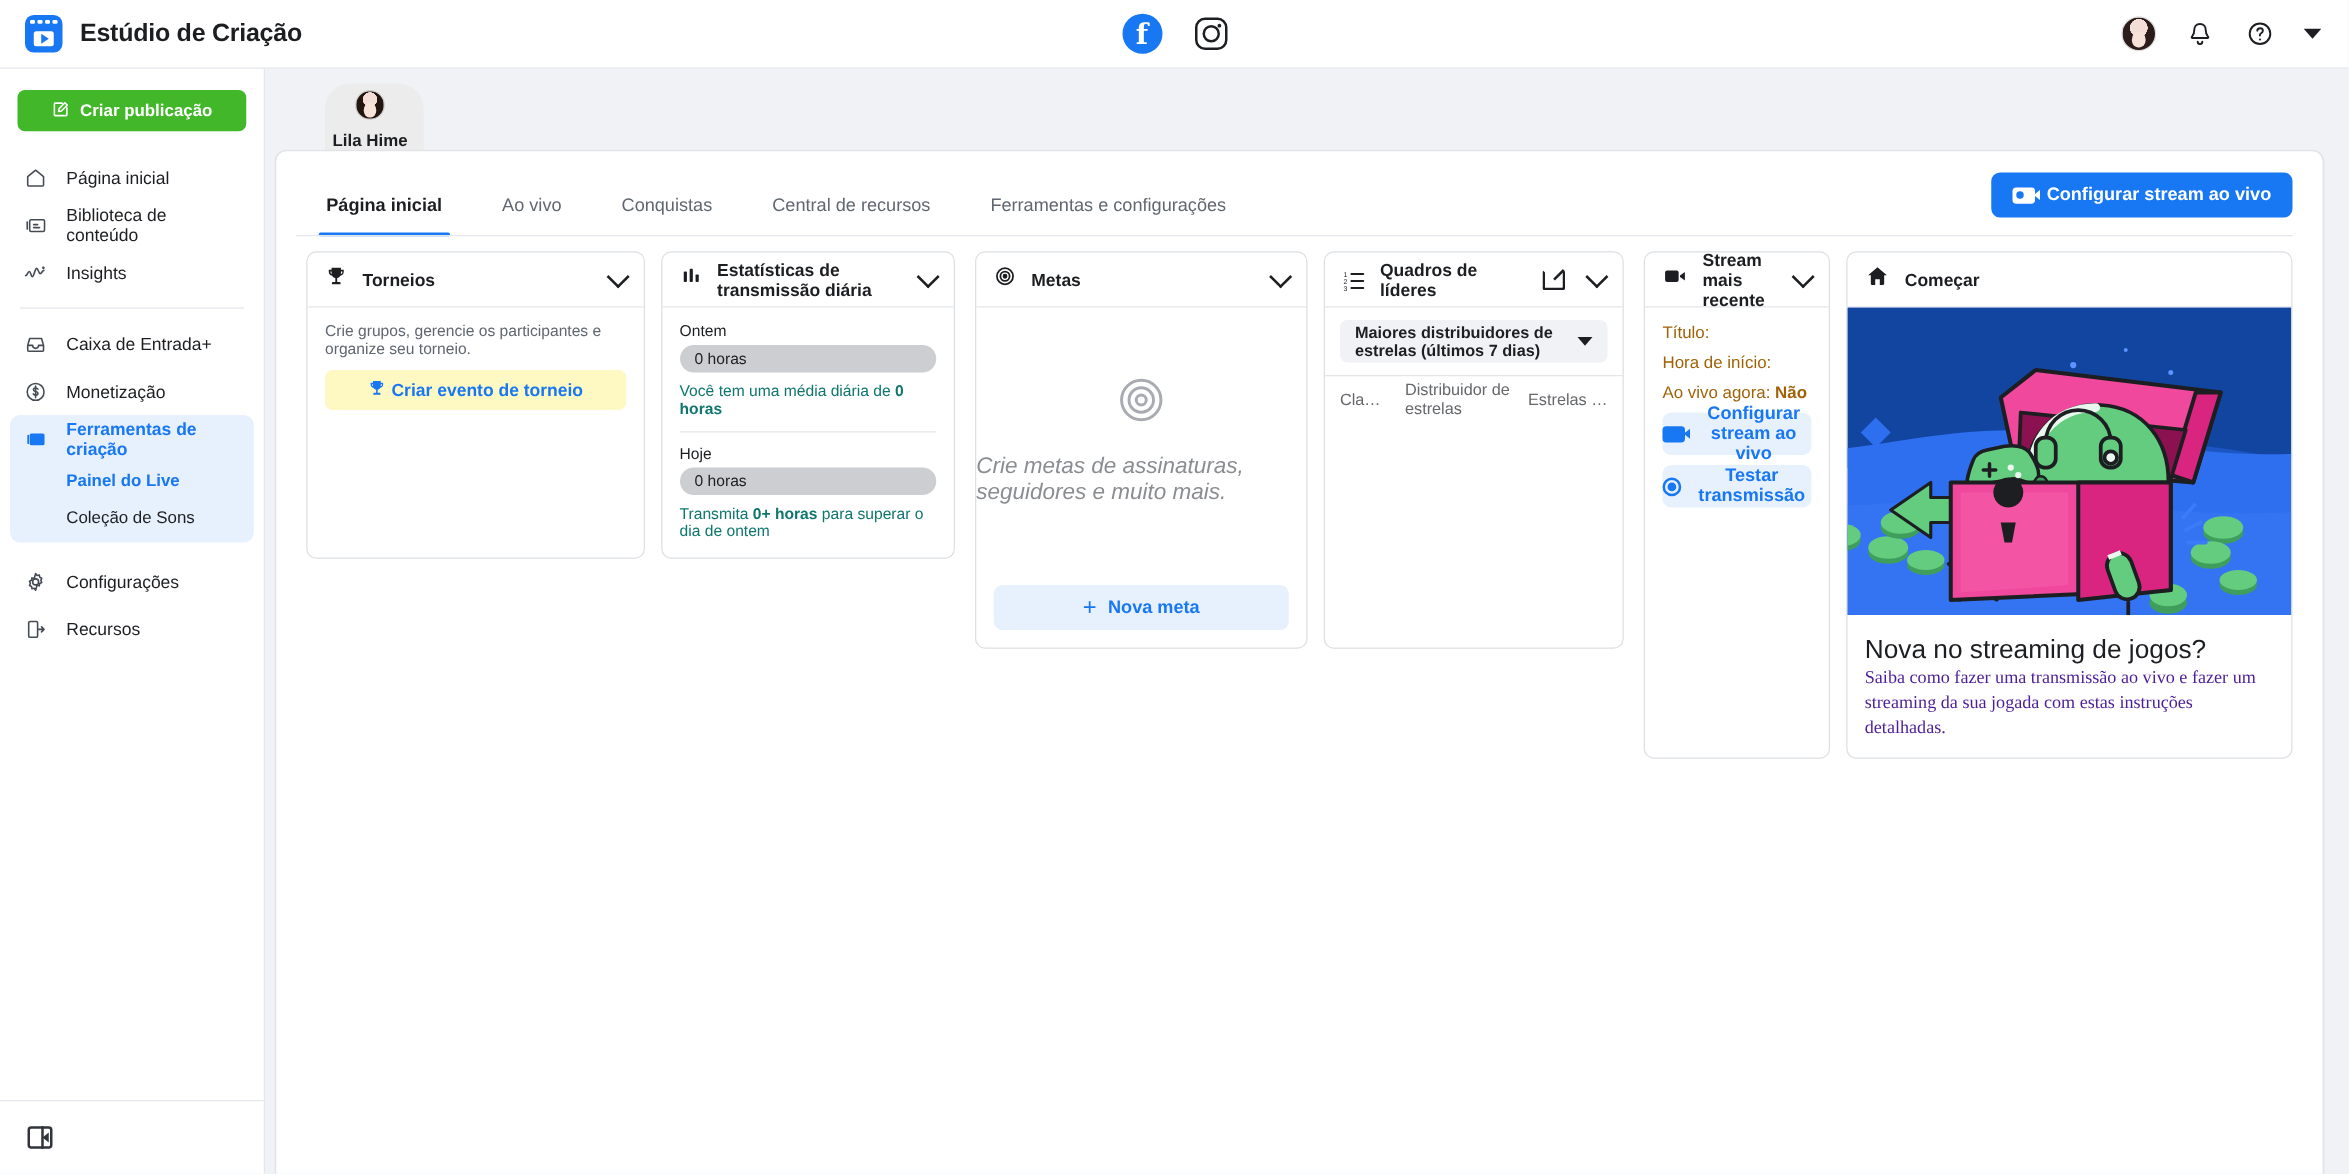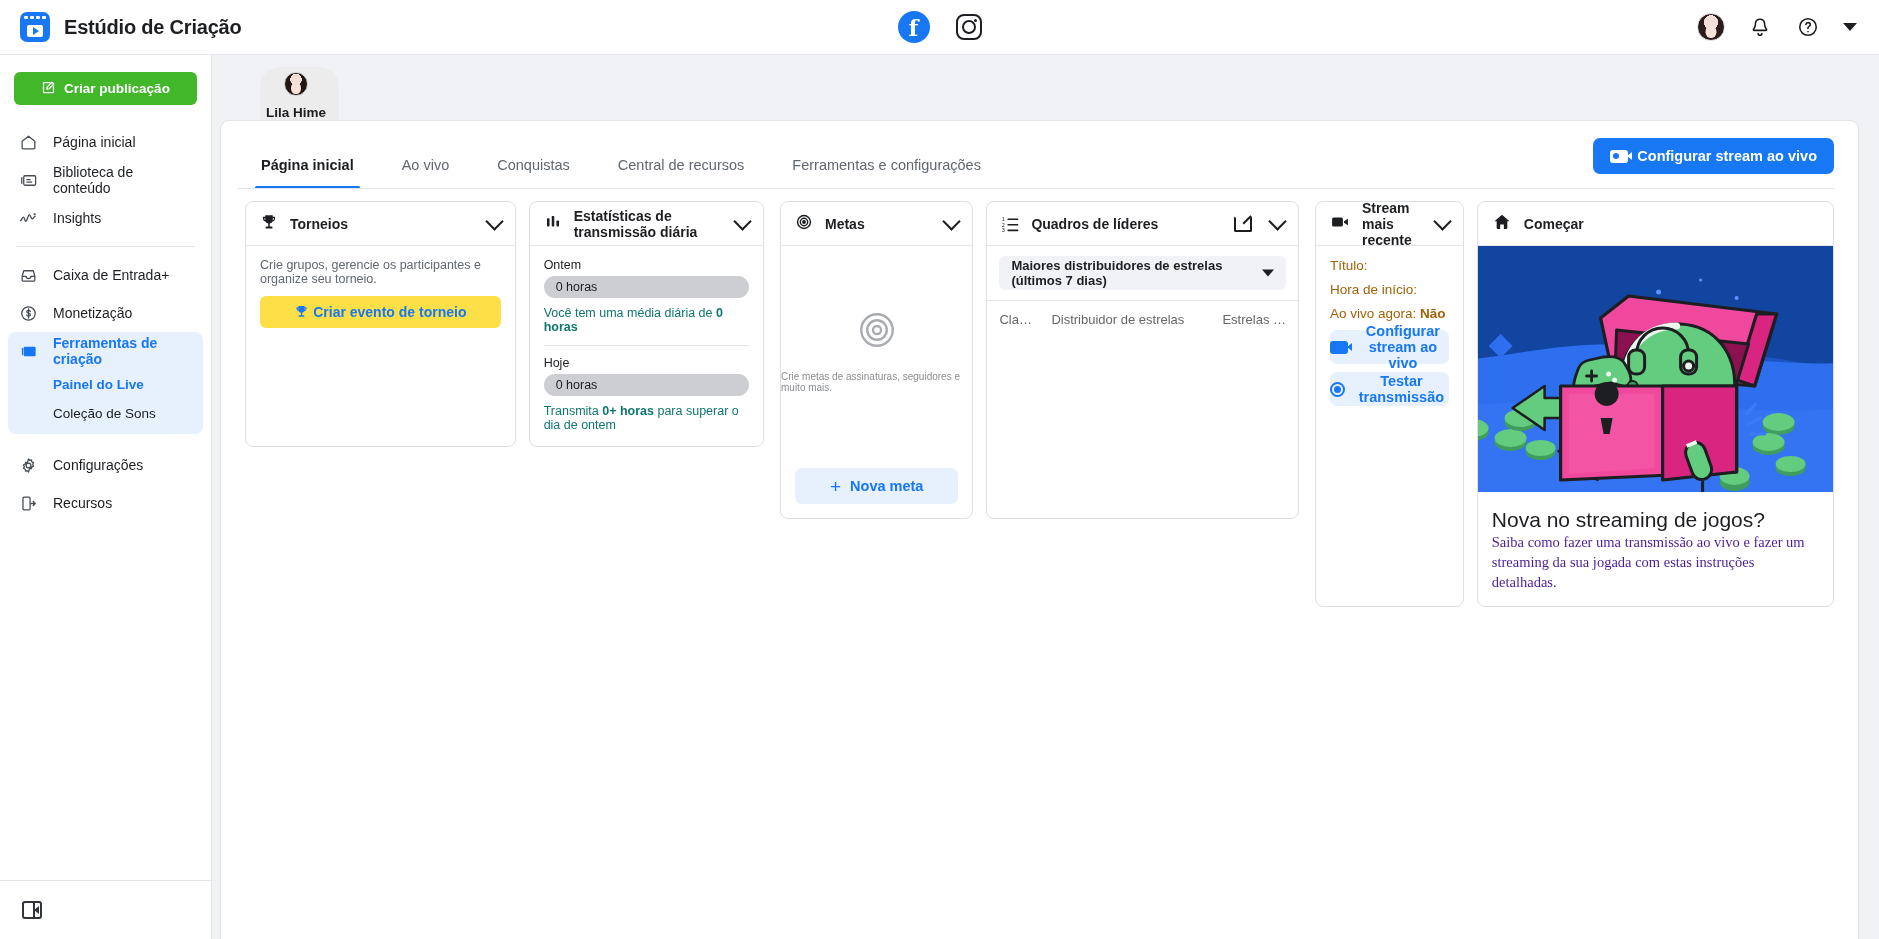--- a/index.html
+++ b/index.html
@@ -226,42 +226,42 @@
   }
   .popout-icon::after {
     content:""; position:absolute; right:0; top:0; width: 11px; height: 2px; background:#1c1e21;
     transform: rotate(-45deg); transform-origin: right center;
   }
   .panel-body { padding: 12px 14px 14px 14px; }
 
   .muted-sm { font-size: 12.5px; color: #606770; }
   .action-link {
     margin-top: 10px; width: 100%; height: 32px; border-radius: 6px;
-    background: #fde047; color: #1877f2; border: none; cursor: pointer;
+    background: #fef9c3; color: #1877f2; border: none; cursor: pointer;
     font-size: 14px; font-weight: 600; display: flex; align-items: center;
     justify-content: center; gap: 4px; font-family: inherit;
   }
 
   
   .stat-label { font-size: 12.5px; color: #1c1e21; margin-bottom: 4px; }
   .stat-bar {
     height: 22px; background: #cdced1; border-radius: 11px;
     display: flex; align-items: center; padding-left: 12px;
     font-size: 12.5px; color: #1c1e21;
   }
   .stat-note { font-size: 12.5px; color: #0f766e; margin-top: 8px; }
   .stat-note b { font-weight: 700; }
   .hr-soft { height: 1px; background: #e4e6eb; margin: 11px 0 10px 0; }
 
   
   .metas-empty {
     height: 210px; display: flex; flex-direction: column;
     align-items: center; justify-content: center; gap: 16px;
   }
-  .metas-text { font-size: 10px; color: #8a8d91; }
+  .metas-text { font-size: 18px; color: #8a8d91; font-style: italic; }
   .nova-meta {
     margin: 12px 14px 14px 14px; height: 36px; border-radius: 7px;
     background: #e7f0fd; color: #1877f2; border: none; cursor: pointer;
     font-size: 14.5px; font-weight: 700; display: flex; align-items: center;
     justify-content: center; gap: 9px; font-family: inherit; width: calc(100% - 28px);
   }
 
   
   .lb-select-wrap { padding: 10px 12px 10px 12px; border-bottom: 1px solid #e4e6eb; }
   .lb-select {

